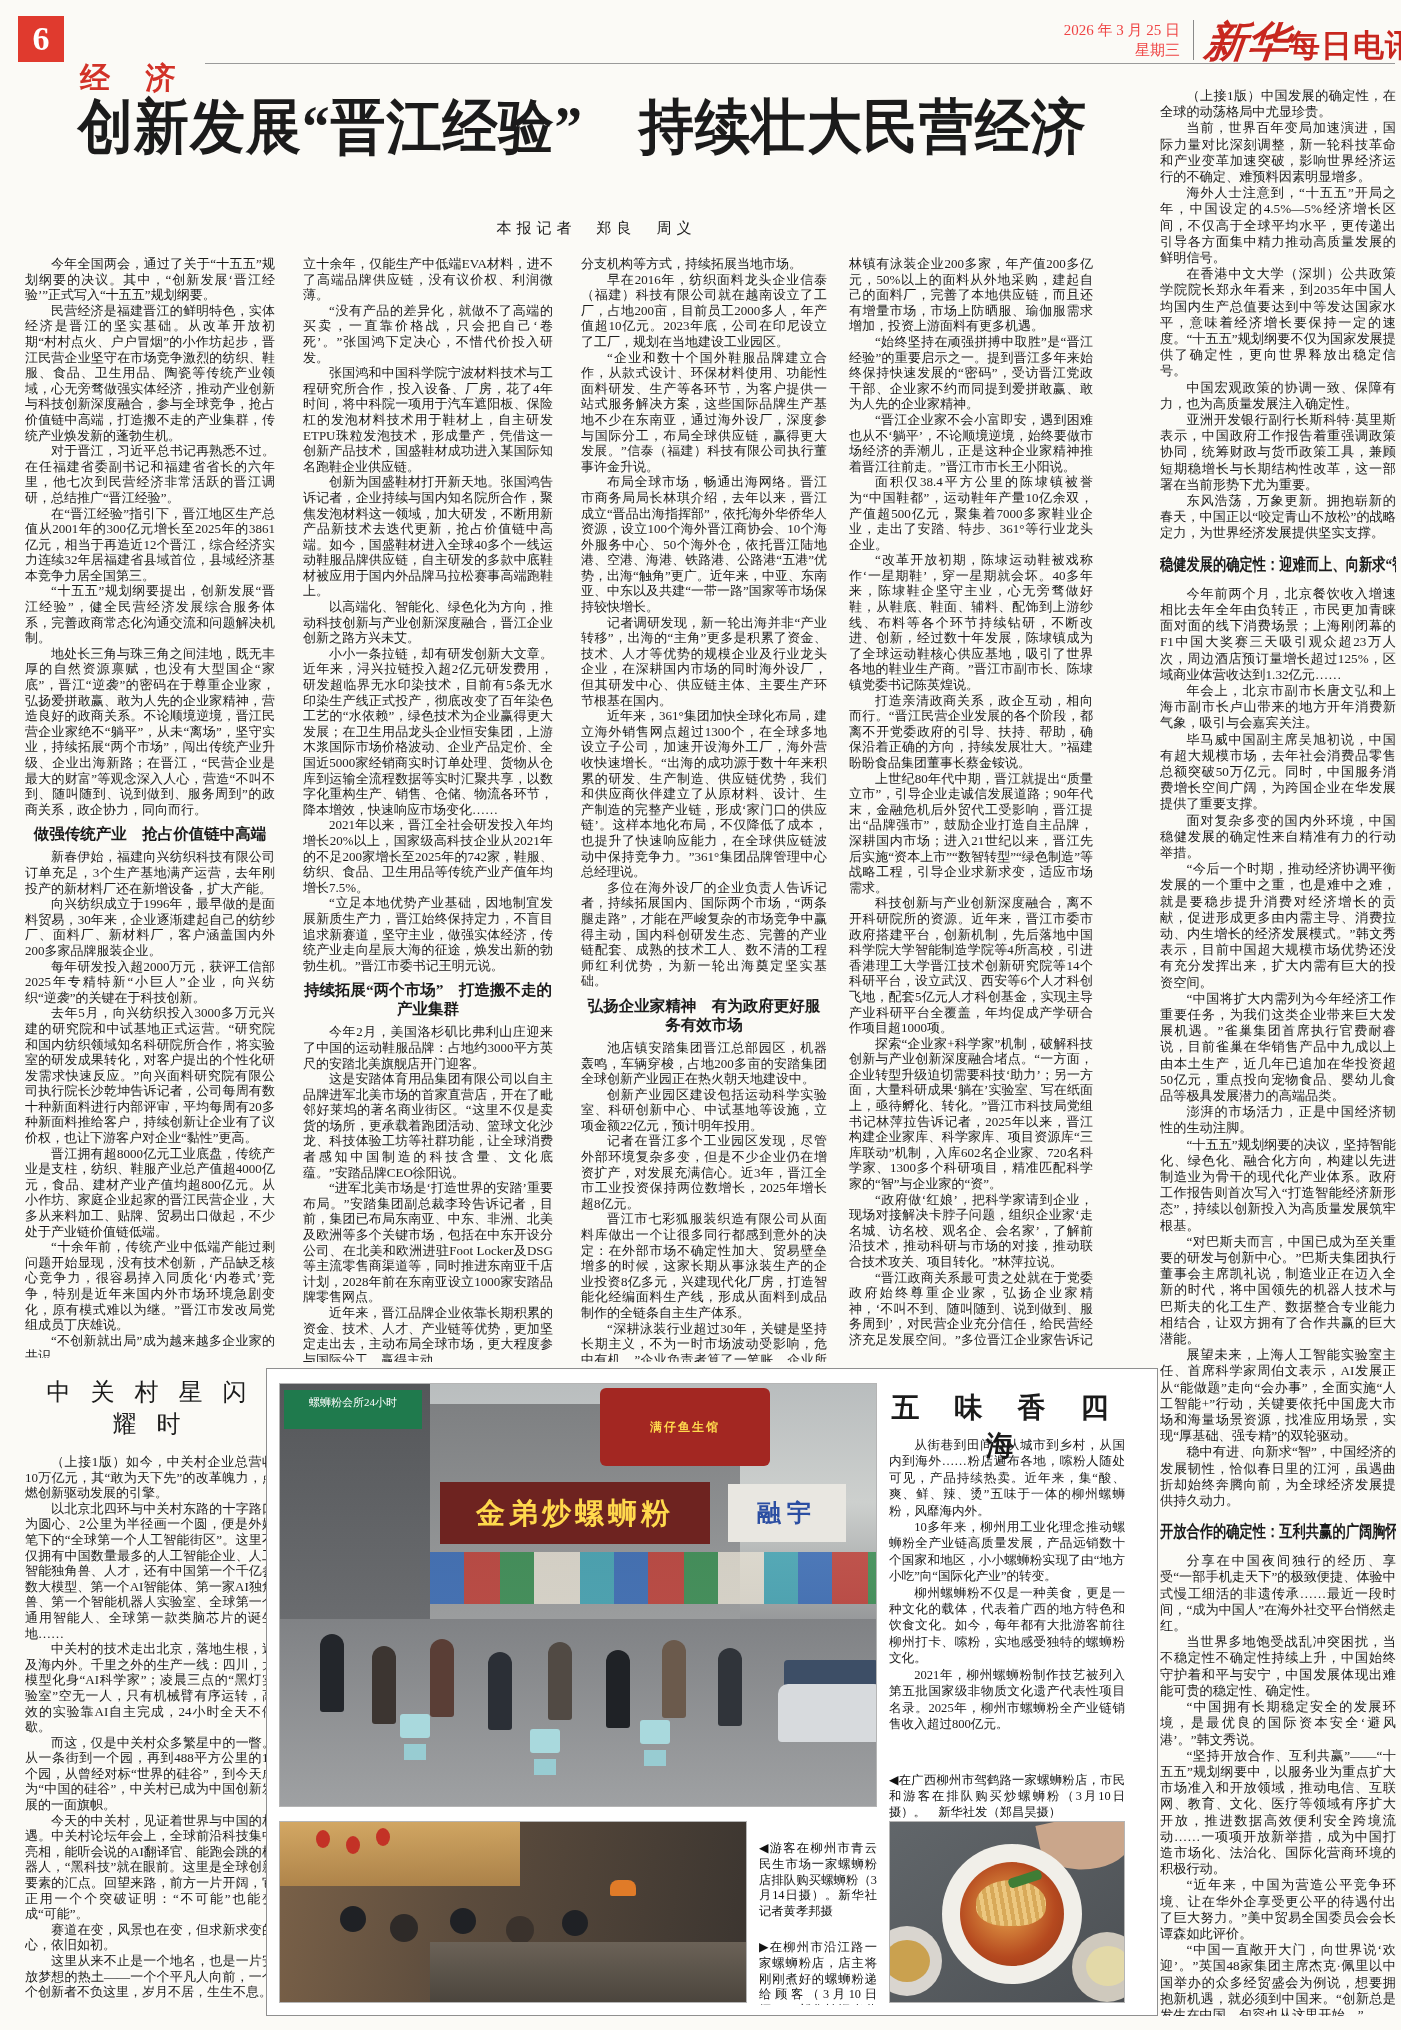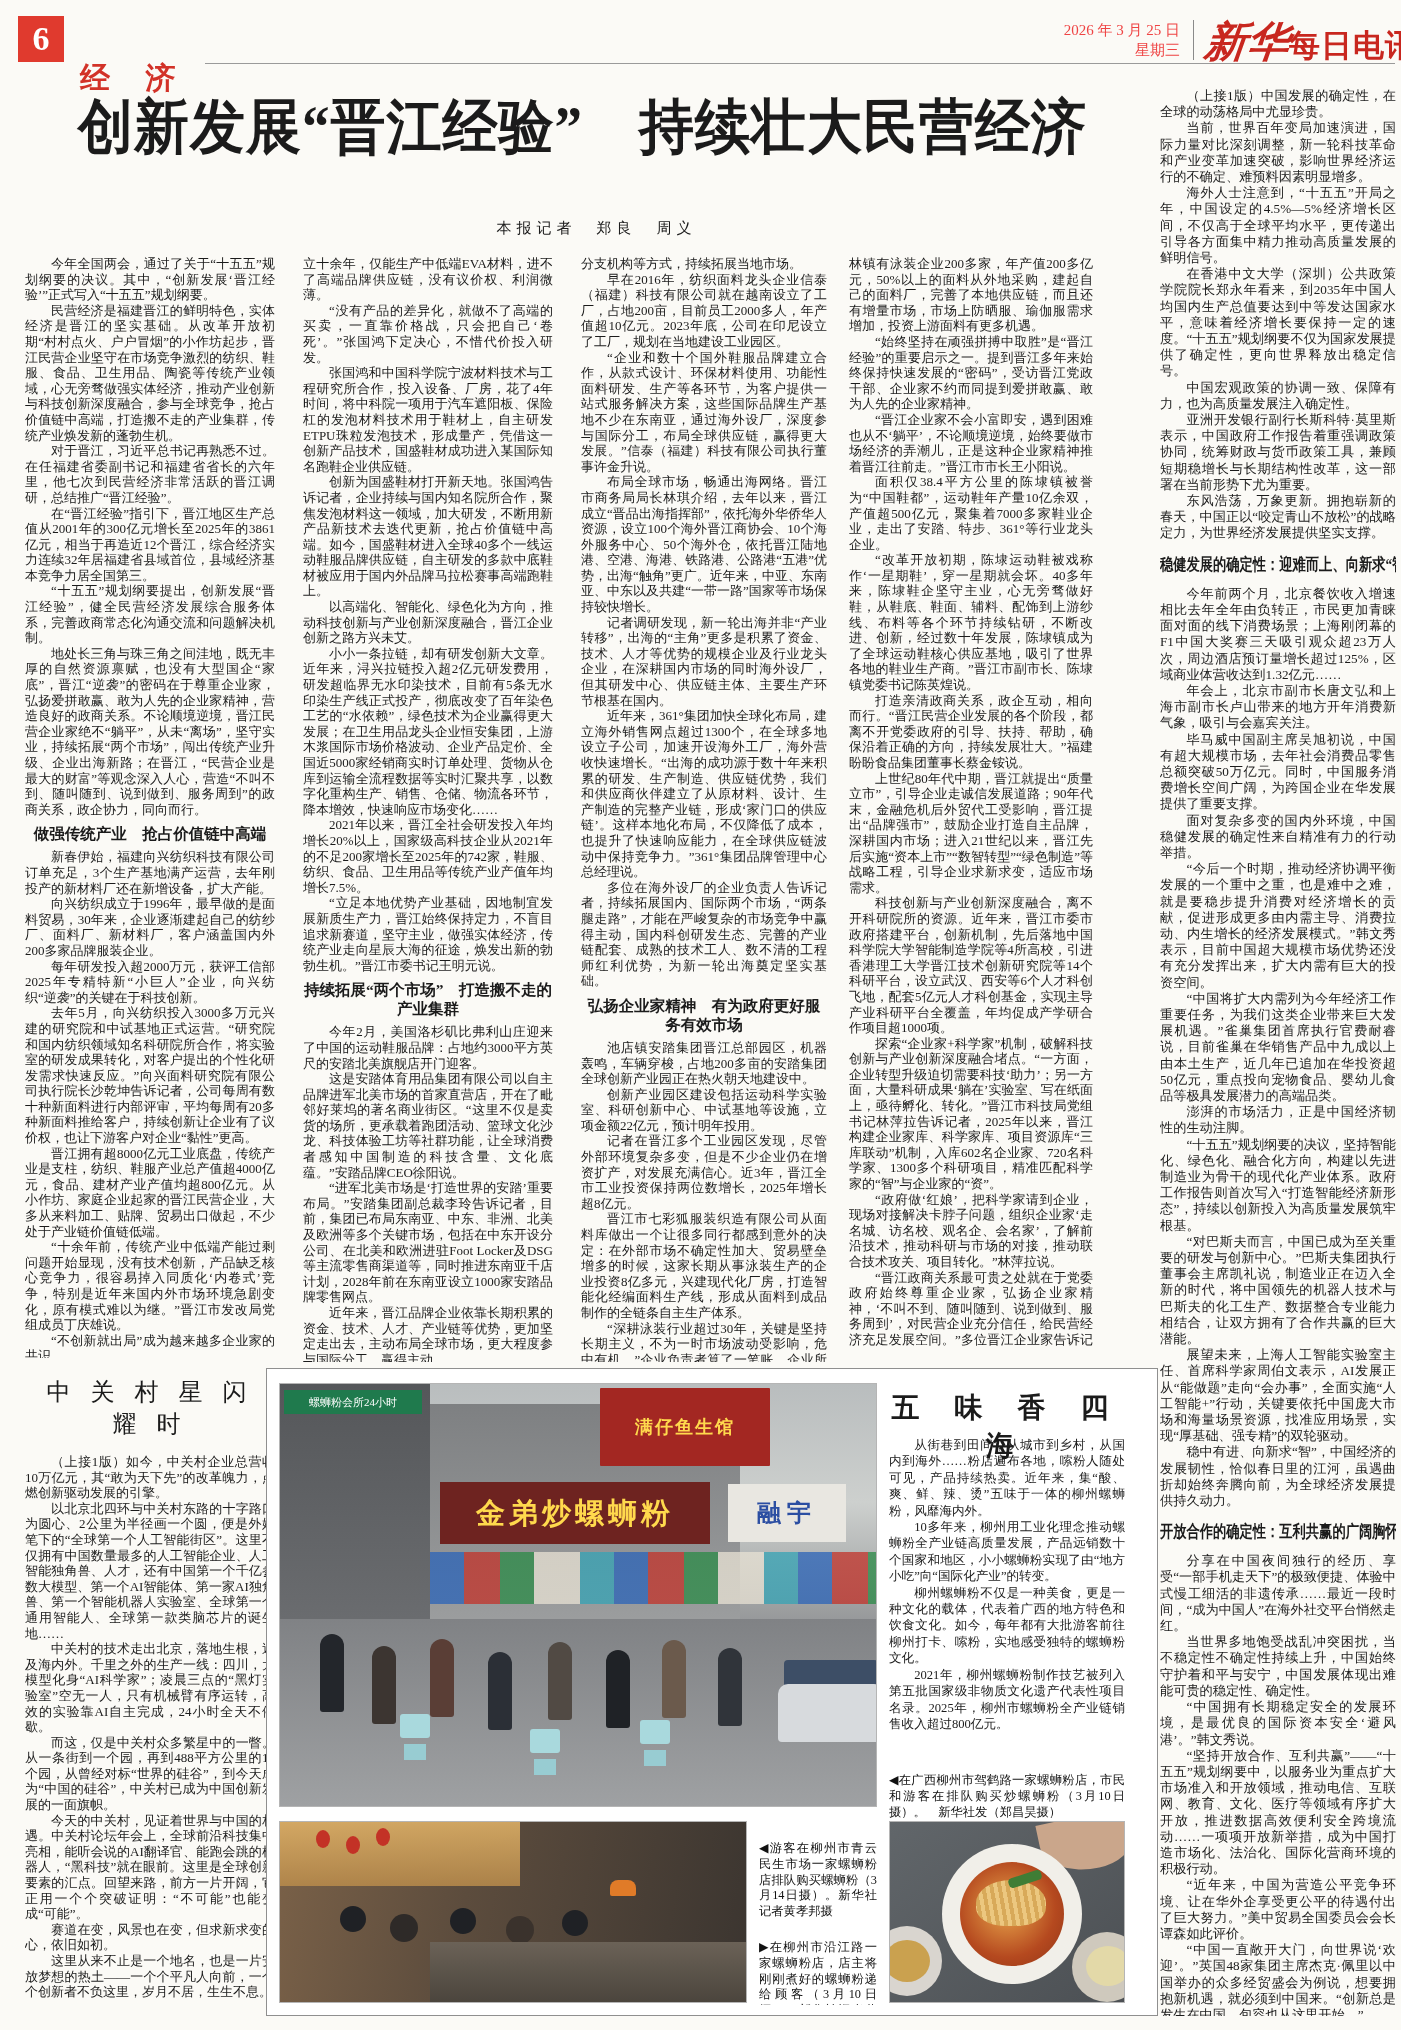--- a/index.html
+++ b/index.html
@@ -43,26 +43,26 @@
   .food-title{left:620px;top:20px;width:240px;text-align:center;font-size:28px;font-weight:700;letter-spacing:14px;}
   .food-text{left:622px;top:68px;width:236px;height:332px;font-size:12.6px;line-height:16.4px;text-align:justify;overflow:hidden;}
   .caption{font-family:"Liberation Serif","DejaVu Serif",serif;font-size:12.3px;line-height:15.8px;text-align:justify;color:#111;}
   .cap-main{left:622px;top:404px;width:236px;height:64px;overflow:hidden;}
   .cap-side{left:492px;top:452px;width:118px;height:184px;overflow:hidden;}
   .cap-side .caption{margin-bottom:12px;margin-top:20px;}
   
   .photo{overflow:hidden;border:1px solid #b5b5b5;box-sizing:border-box;}
   .ph-big{left:12px;top:14px;width:598px;height:424px;background:linear-gradient(#b9bdbe 0%,#cdd0ce 28%,#8f9193 60%,#85878a 100%);}
   .bld-left{left:0;top:0;width:150px;height:235px;background:linear-gradient(#55575a,#6a6c6f);}
-  .sign-green{left:4px;top:6px;width:138px;height:24px;background:#1f7a4d;color:#fff;font-size:11px;line-height:24px;text-align:center;overflow:hidden;white-space:nowrap;}
+  .sign-green{left:4px;top:6px;width:138px;height:39px;background:#1f7a4d;color:#fff;font-size:11px;line-height:24px;text-align:center;overflow:hidden;white-space:nowrap;}
   .bld-mid{left:150px;top:20px;width:310px;height:215px;background:linear-gradient(#7e8082,#9b9d9e);}
   .sign-red{left:160px;top:98px;width:270px;height:62px;background:#6e2320;color:#ffd94d;
             font-size:29px;font-weight:700;letter-spacing:4px;text-align:center;line-height:62px;white-space:nowrap;overflow:hidden;}
   .sign-yellowboard{left:320px;top:4px;width:170px;height:78px;background:#a32722;color:#ffd94d;
-            font-size:18px;font-weight:700;text-align:center;line-height:78px;letter-spacing:2px;border-radius:1px;overflow:hidden;}
+            font-size:12px;font-weight:700;text-align:center;line-height:78px;letter-spacing:2px;border-radius:6px;overflow:hidden;}
   .sign-white{left:448px;top:100px;width:118px;height:58px;background:#e9e7e1;color:#2b4ea2;
             font-size:24px;font-weight:700;text-align:center;line-height:58px;letter-spacing:6px;}
   .shopstrip{left:150px;top:168px;width:448px;height:52px;
      background:repeating-linear-gradient(90deg,#2a63b8 0 34px,#c23229 34px 70px,#2a8a46 70px 104px,#e8e2d4 104px 150px,#35a3b5 150px 184px);opacity:.75;}
   .street{left:0;top:235px;width:598px;height:189px;background:linear-gradient(#808285,#9fa1a3);}
   .person{position:absolute;width:24px;height:78px;border-radius:12px 12px 3px 3px;}
   .stool{position:absolute;width:30px;height:24px;background:#a9d9dd;border-radius:3px;box-shadow:0 26px 0 -4px #98ccd2;}
   .car{left:498px;top:300px;width:110px;height:58px;background:#d7dadd;border-radius:10px 14px 4px 4px;box-shadow:0 -30px 0 -6px #3d4e66;}
   .ph-small{left:12px;top:452px;width:468px;height:182px;background:linear-gradient(100deg,#7a6148 0%,#5c4c3d 40%,#3b3530 100%);}
   .stall-light{left:0;top:0;width:240px;height:64px;background:linear-gradient(#e3b468,#b98b4b);opacity:.85;}

